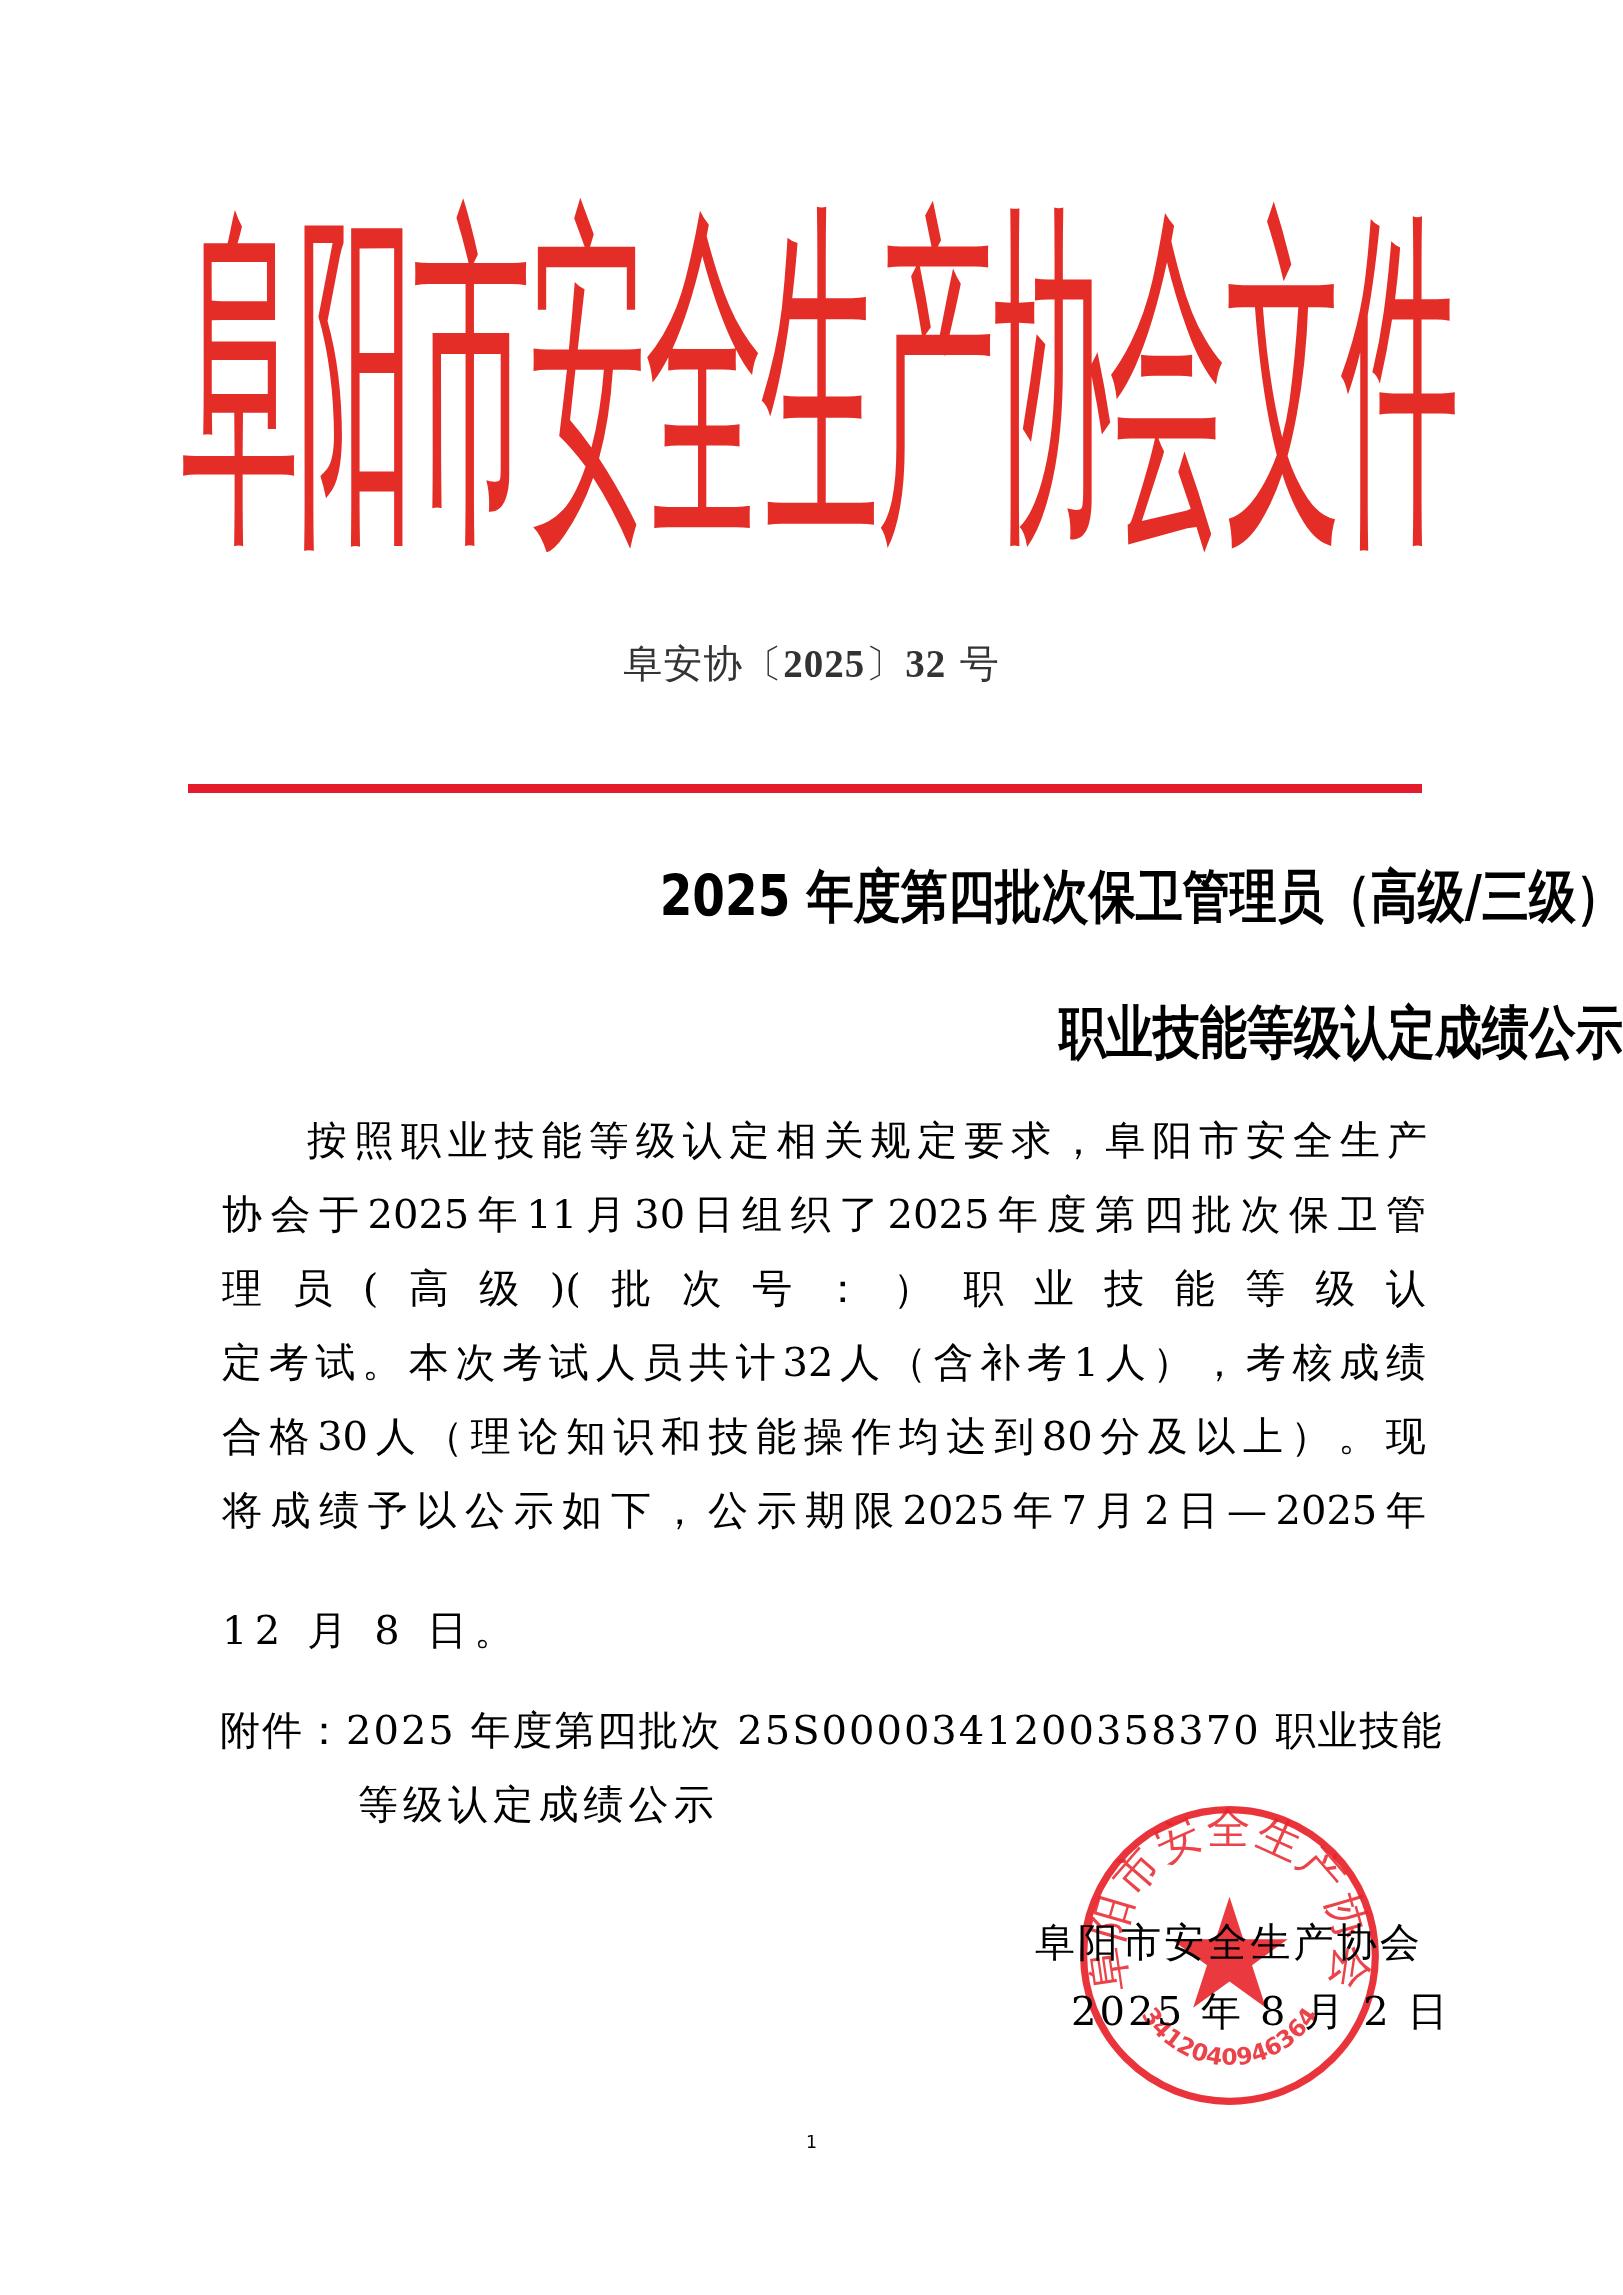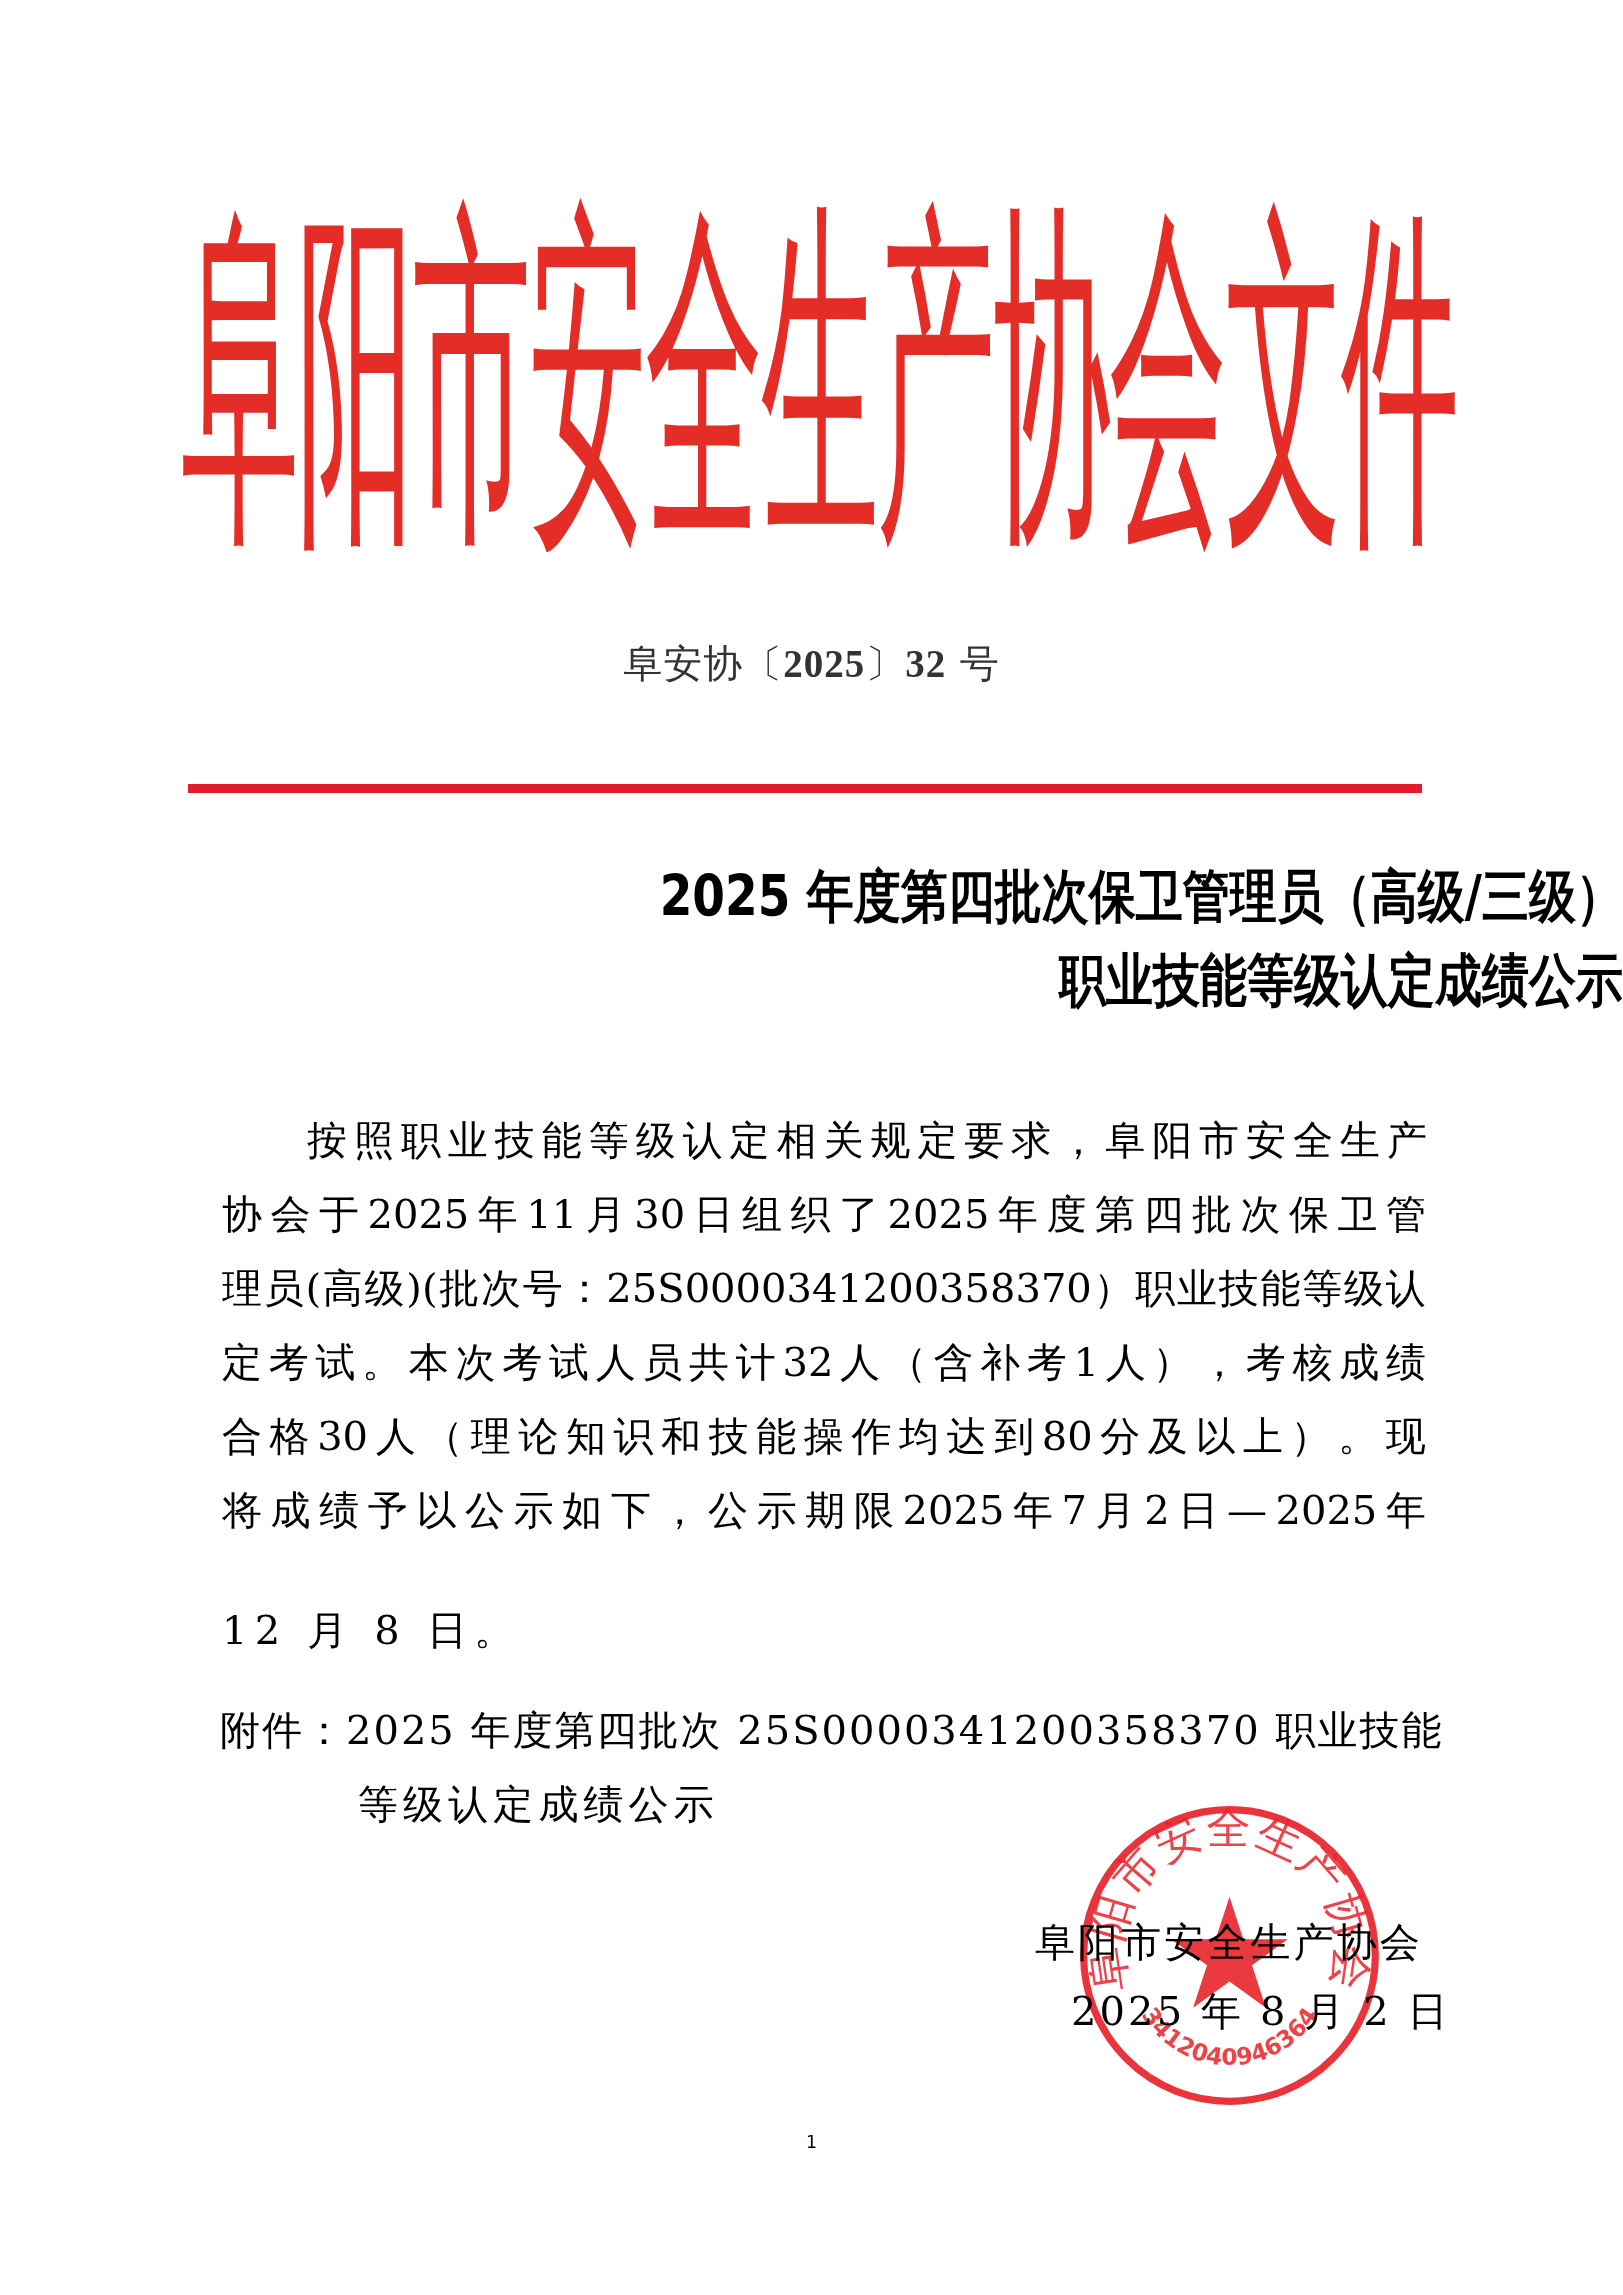--- a/index.html
+++ b/index.html
@@ -17,21 +17,21 @@
   .docno { left: 0; width: 1623px; top: 637px; text-align: center; font-size: 39px; color: #333;
            letter-spacing: 1px; }
   .docno b { font-family: "Liberation Serif", serif; font-weight: bold; }
 
   .red-rule { left: 188px; top: 784px; width: 1234px; height: 8.7px; background: #e31b2b; }
 
   .title { left: 0; width: 1623px; text-align: right; font-family: "DejaVu Sans", sans-serif;
            font-weight: bold; font-size: 47px; line-height: 1; }
   .title span { display: inline-block; transform: scaleY(1.22); transform-origin: center; }
   .title1 { top: 872px; }
-  .title2 { top: 956px; }
+  .title2 { top: 1008px; }
 
   .body-line { left: 222px; width: 1204px; font-size: 40px; line-height: 1;
                display: flex; justify-content: space-between; white-space: nowrap; }
   .body-line.indent { left: 307px; width: 1120px; }
   .body-line.last { justify-content: flex-start; letter-spacing: 7.2px; }
   .body-line span.ch { display: inline-block; }
 
   .attach-row { left: 220px; font-size: 40px; line-height: 1; white-space: nowrap; letter-spacing: 2px; }
   .attach-cont { left: 358px; font-size: 40px; line-height: 1; white-space: nowrap; letter-spacing: 5.1px; }
 
@@ -124,21 +124,20 @@
     <span class="ch">理</span>
     <span class="ch">员</span>
     <span class="ch">(</span>
     <span class="ch">高</span>
     <span class="ch">级</span>
     <span class="ch">)(</span>
     <span class="ch">批</span>
     <span class="ch">次</span>
     <span class="ch">号</span>
     <span class="ch">：</span>
-    <span class="ch">25S0000341200358370</span>
     <span class="ch">）</span>
     <span class="ch">职</span>
     <span class="ch">业</span>
     <span class="ch">技</span>
     <span class="ch">能</span>
     <span class="ch">等</span>
     <span class="ch">级</span>
     <span class="ch">认</span>
   </div>
 <div class="abs body-line" style="top:1342px;">

